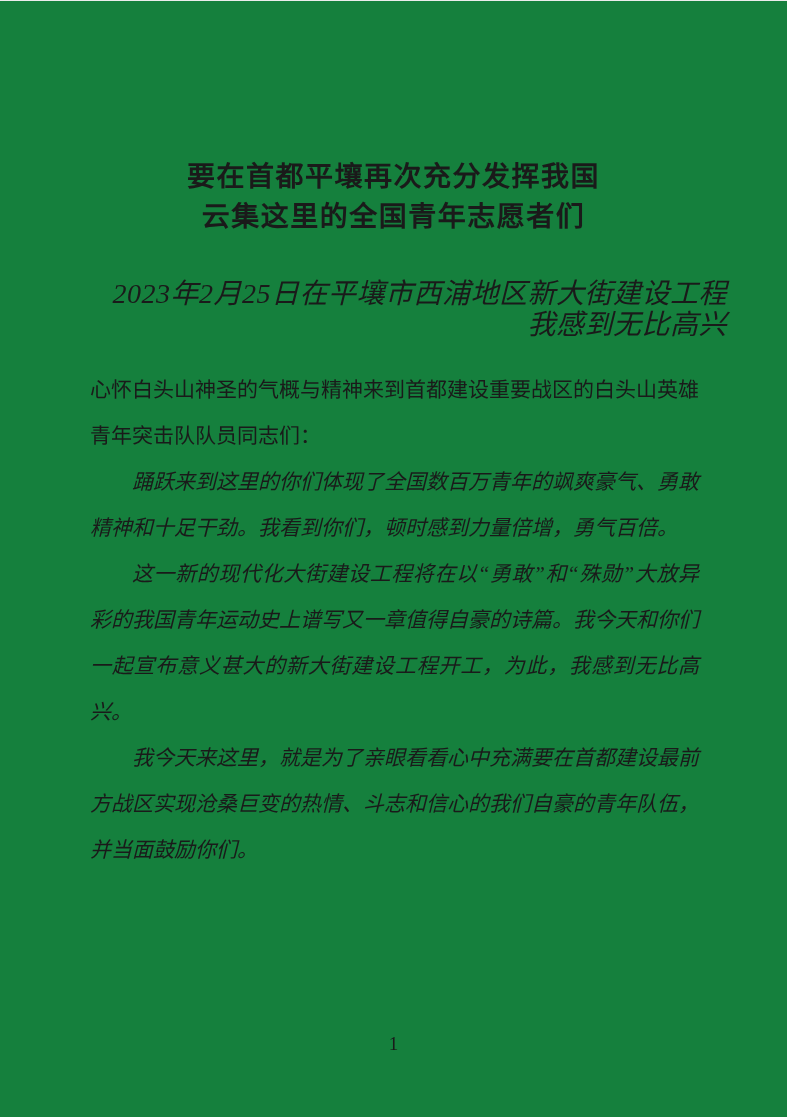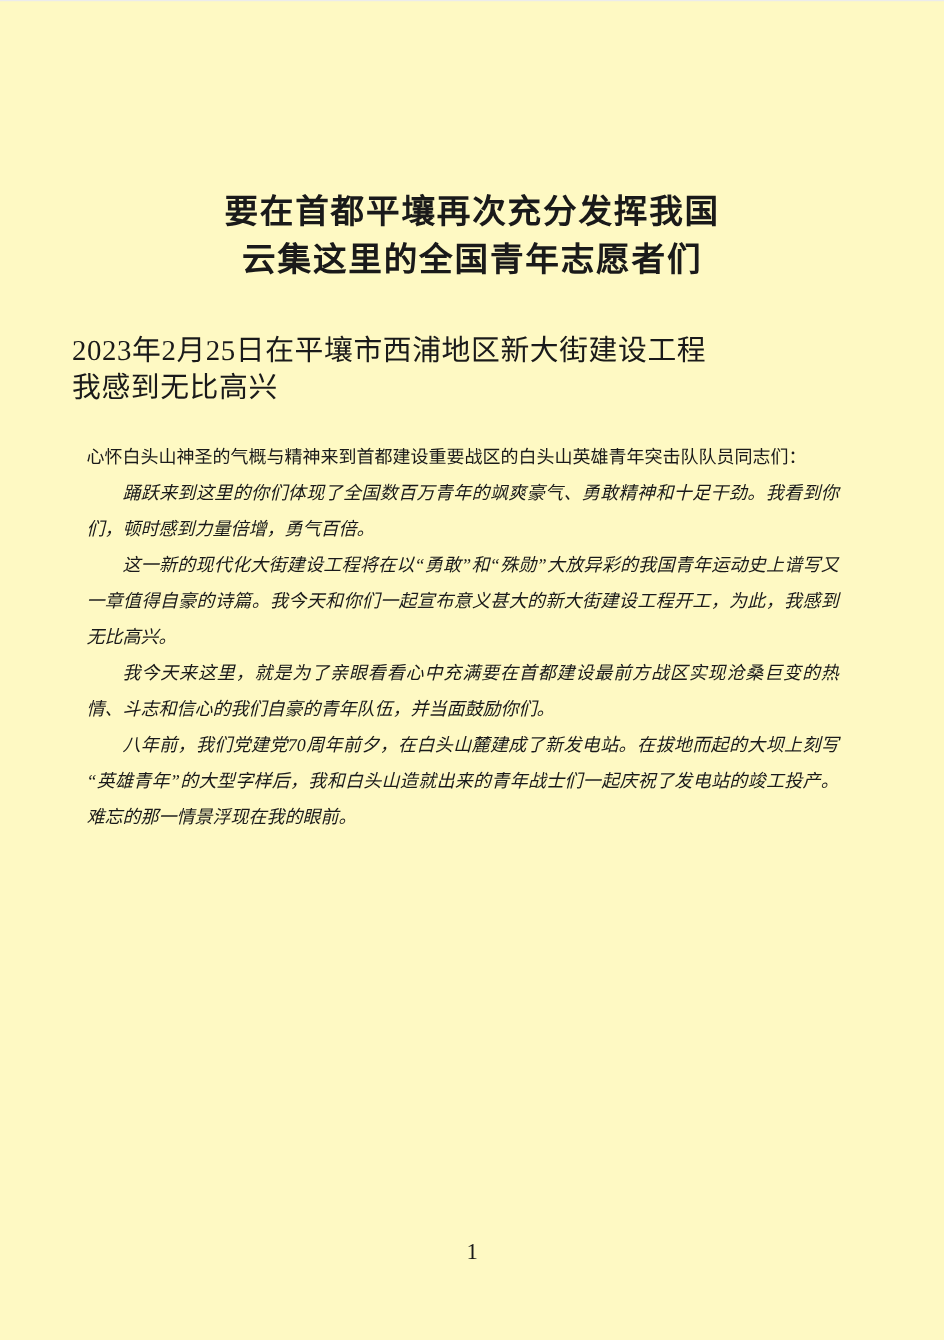--- a/index.html
+++ b/index.html
@@ -4,56 +4,57 @@
 <style>
   html, body {
     margin: 0;
     padding: 0;
     background: #ffffff;
   }
   .page {
     position: relative;
     width: 787px;
     height: 1117px;
-    background: #fef9c3;
+    background: #15803d;
     overflow: hidden;
     color: #1a1a1a;
     border-top: 1px solid #ececec;
     box-sizing: border-box;
   }
   .doc-title {
     margin: 156px 40px 0 40px;
     text-align: center;
     font-family: "Liberation Sans", sans-serif;
     font-weight: 700;
     font-size: 28px;
     line-height: 40px;
     letter-spacing: 1.5px;
     color: #1a1a1a;
   }
   .doc-title .title-line {
     display: block;
   }
   .doc-subtitle {
     margin: 41px 60px 0 60px;
-    text-align: left;
+    text-align: right;
     font-family: "Liberation Serif", serif;
-    font-size: 24px;
+    font-size: 28px;
     line-height: 31px;
     letter-spacing: 0.5px;
     color: #1a1a1a;
+    font-style: italic;
   }
   .doc-subtitle .subtitle-line {
     display: block;
   }
   .doc-body {
-    margin: 27px 88px 0 72px;
+    margin: 27px 88px 0 90px;
     font-family: "Liberation Serif", serif;
-    font-size: 15px;
-    line-height: 30px;
+    font-size: 21px;
+    line-height: 46px;
     text-align: justify;
     text-justify: inter-ideograph;
     color: #1a1a1a;
   }
   .doc-body p {
     margin: 0;
     padding: 0;
   }
   .doc-body p.indent {
     text-indent: 2em;
@@ -83,18 +84,17 @@
   <div class="doc-subtitle">
     <span class="subtitle-line">2023年2月25日在平壤市西浦地区新大街建设工程</span>
     <span class="subtitle-line">我感到无比高兴</span>
   </div>
 
   <div class="doc-body">
     <p>心怀白头山神圣的气概与精神来到首都建设重要战区的白头山英雄青年突击队队员同志们：</p>
     <p class="indent">踊跃来到这里的你们体现了全国数百万青年的飒爽豪气、勇敢精神和十足干劲。我看到你们，顿时感到力量倍增，勇气百倍。</p>
     <p class="indent">这一新的现代化大街建设工程将在以“勇敢”和“殊勋”大放异彩的我国青年运动史上谱写又一章值得自豪的诗篇。我今天和你们一起宣布意义甚大的新大街建设工程开工，为此，我感到无比高兴。</p>
     <p class="indent">我今天来这里，就是为了亲眼看看心中充满要在首都建设最前方战区实现沧桑巨变的热情、斗志和信心的我们自豪的青年队伍，并当面鼓励你们。</p>
-    <p class="indent">八年前，我们党建党70周年前夕，在白头山麓建成了新发电站。在拔地而起的大坝上刻写“英雄青年”的大型字样后，我和白头山造就出来的青年战士们一起庆祝了发电站的竣工投产。难忘的那一情景浮现在我的眼前。</p>
   </div>
 
   <div class="page-number">1</div>
 
 </div>
 
 </body></html>

